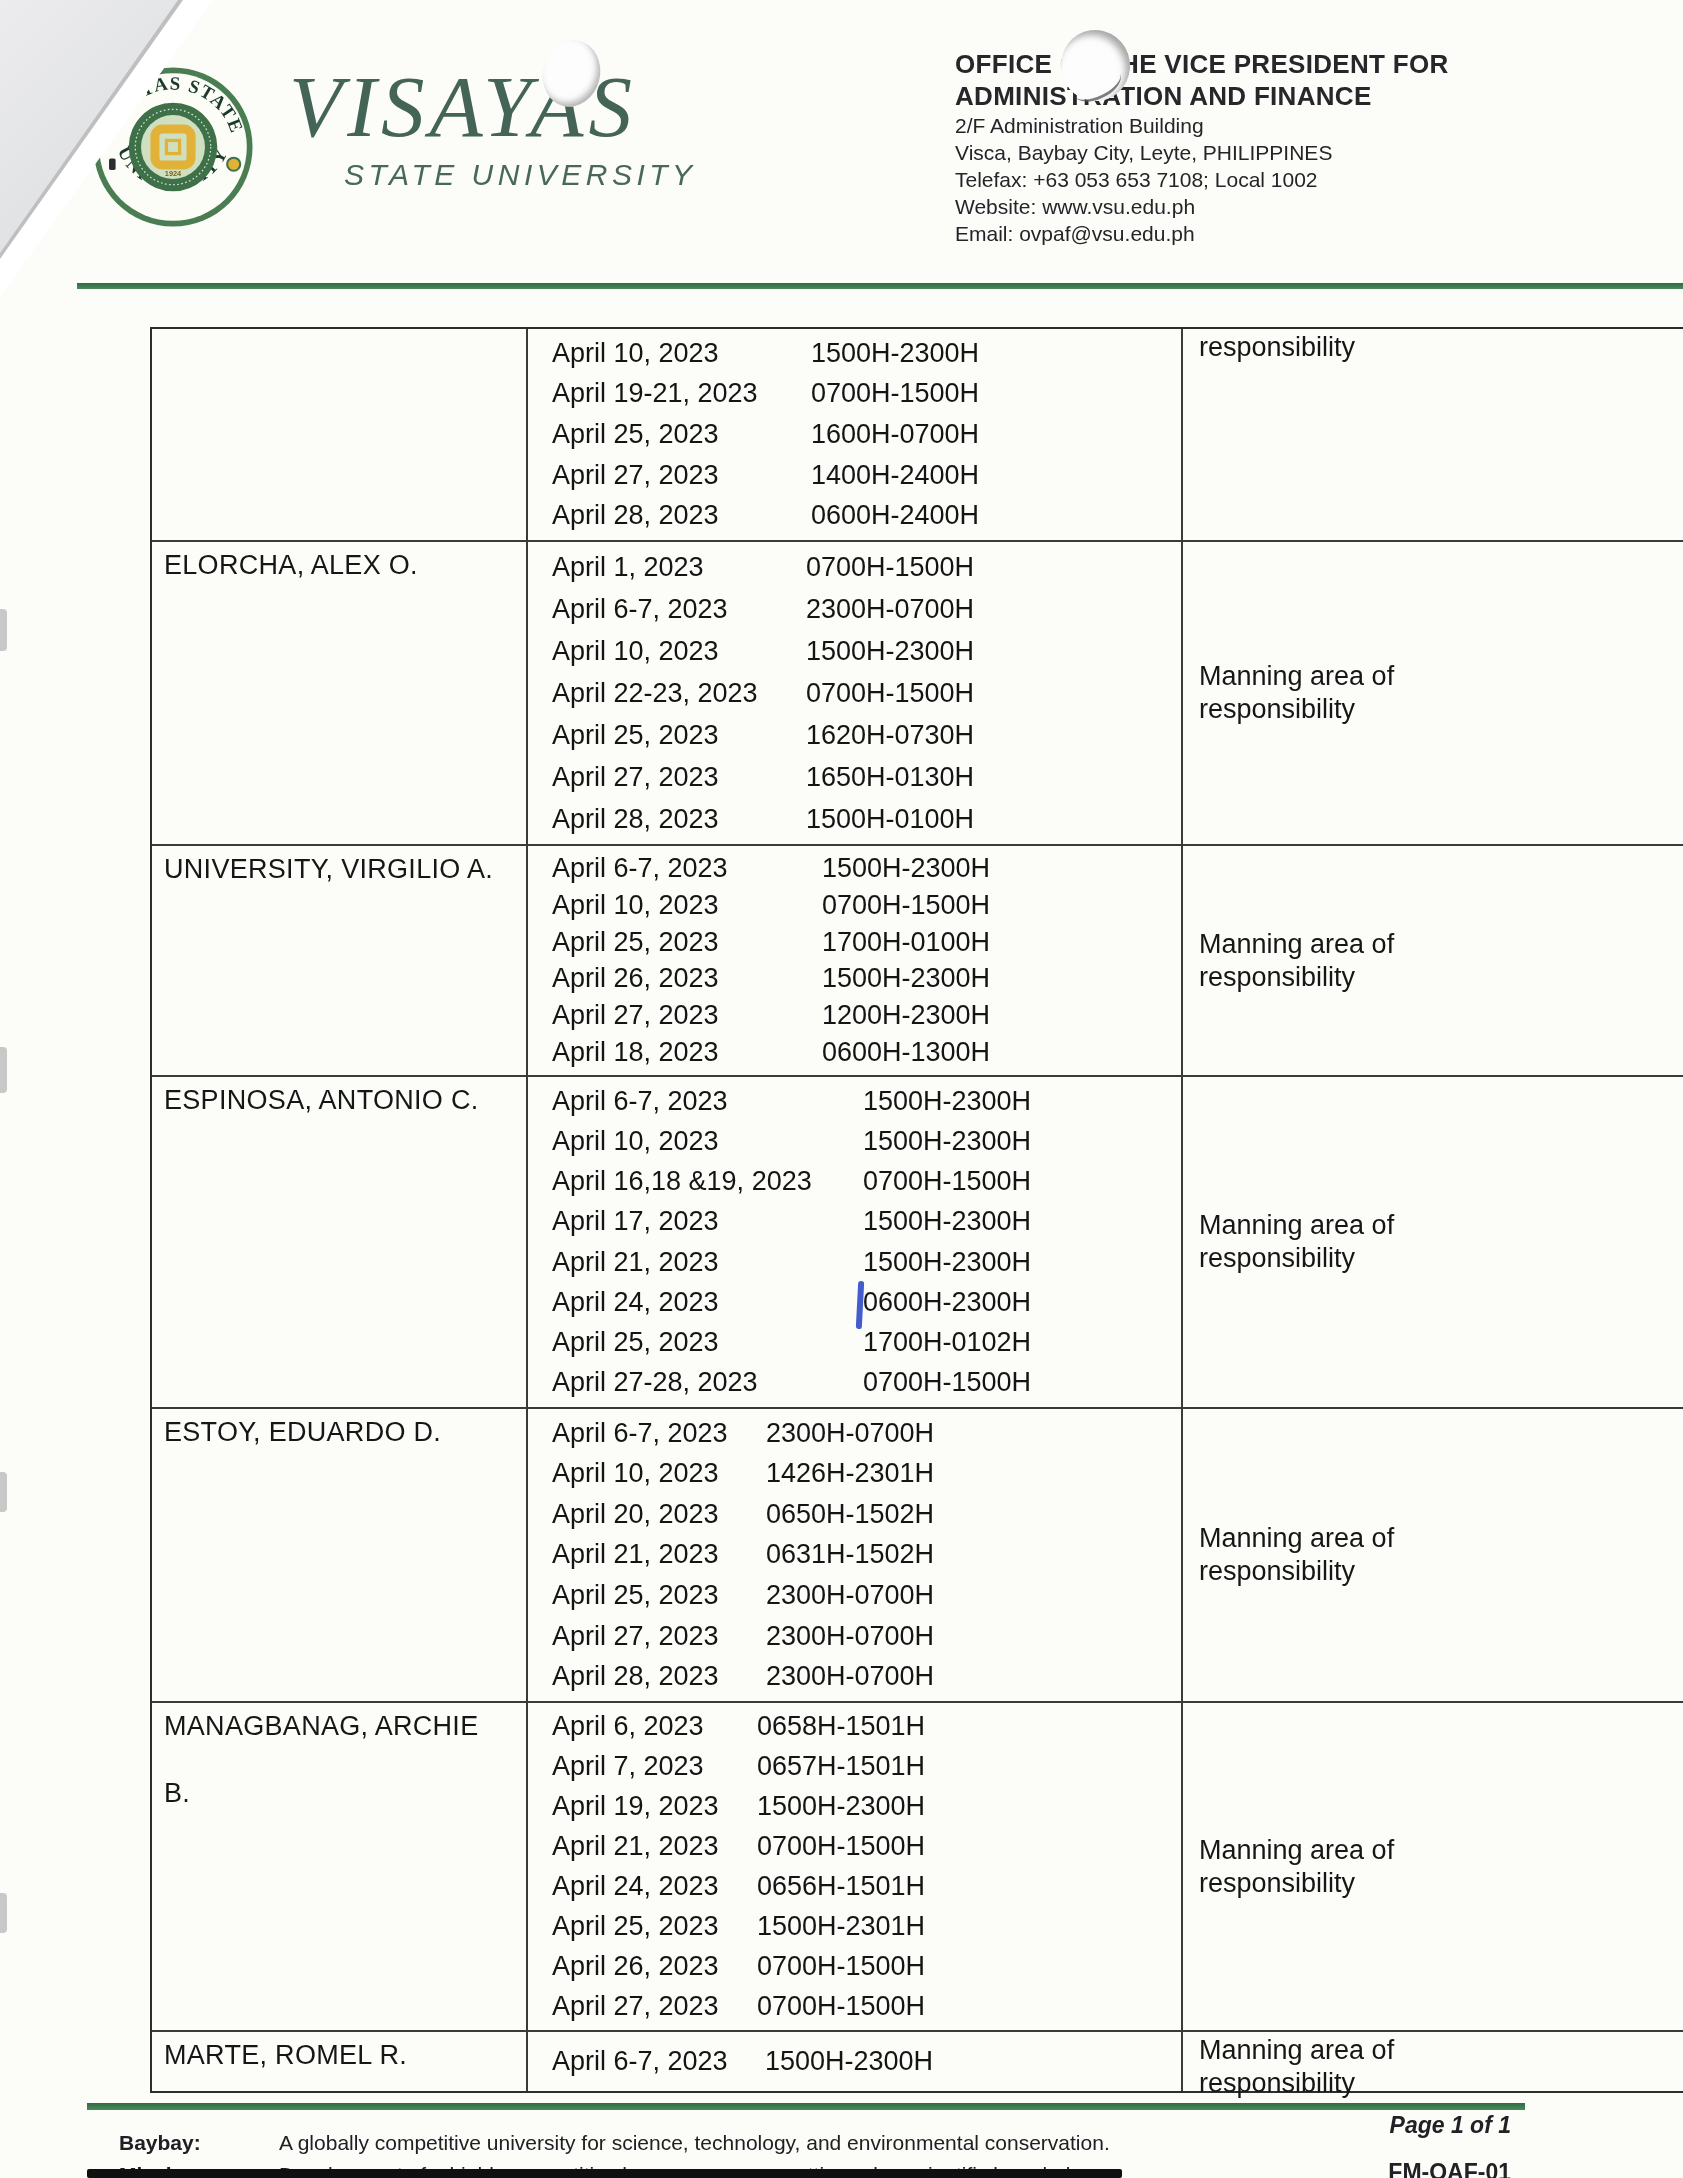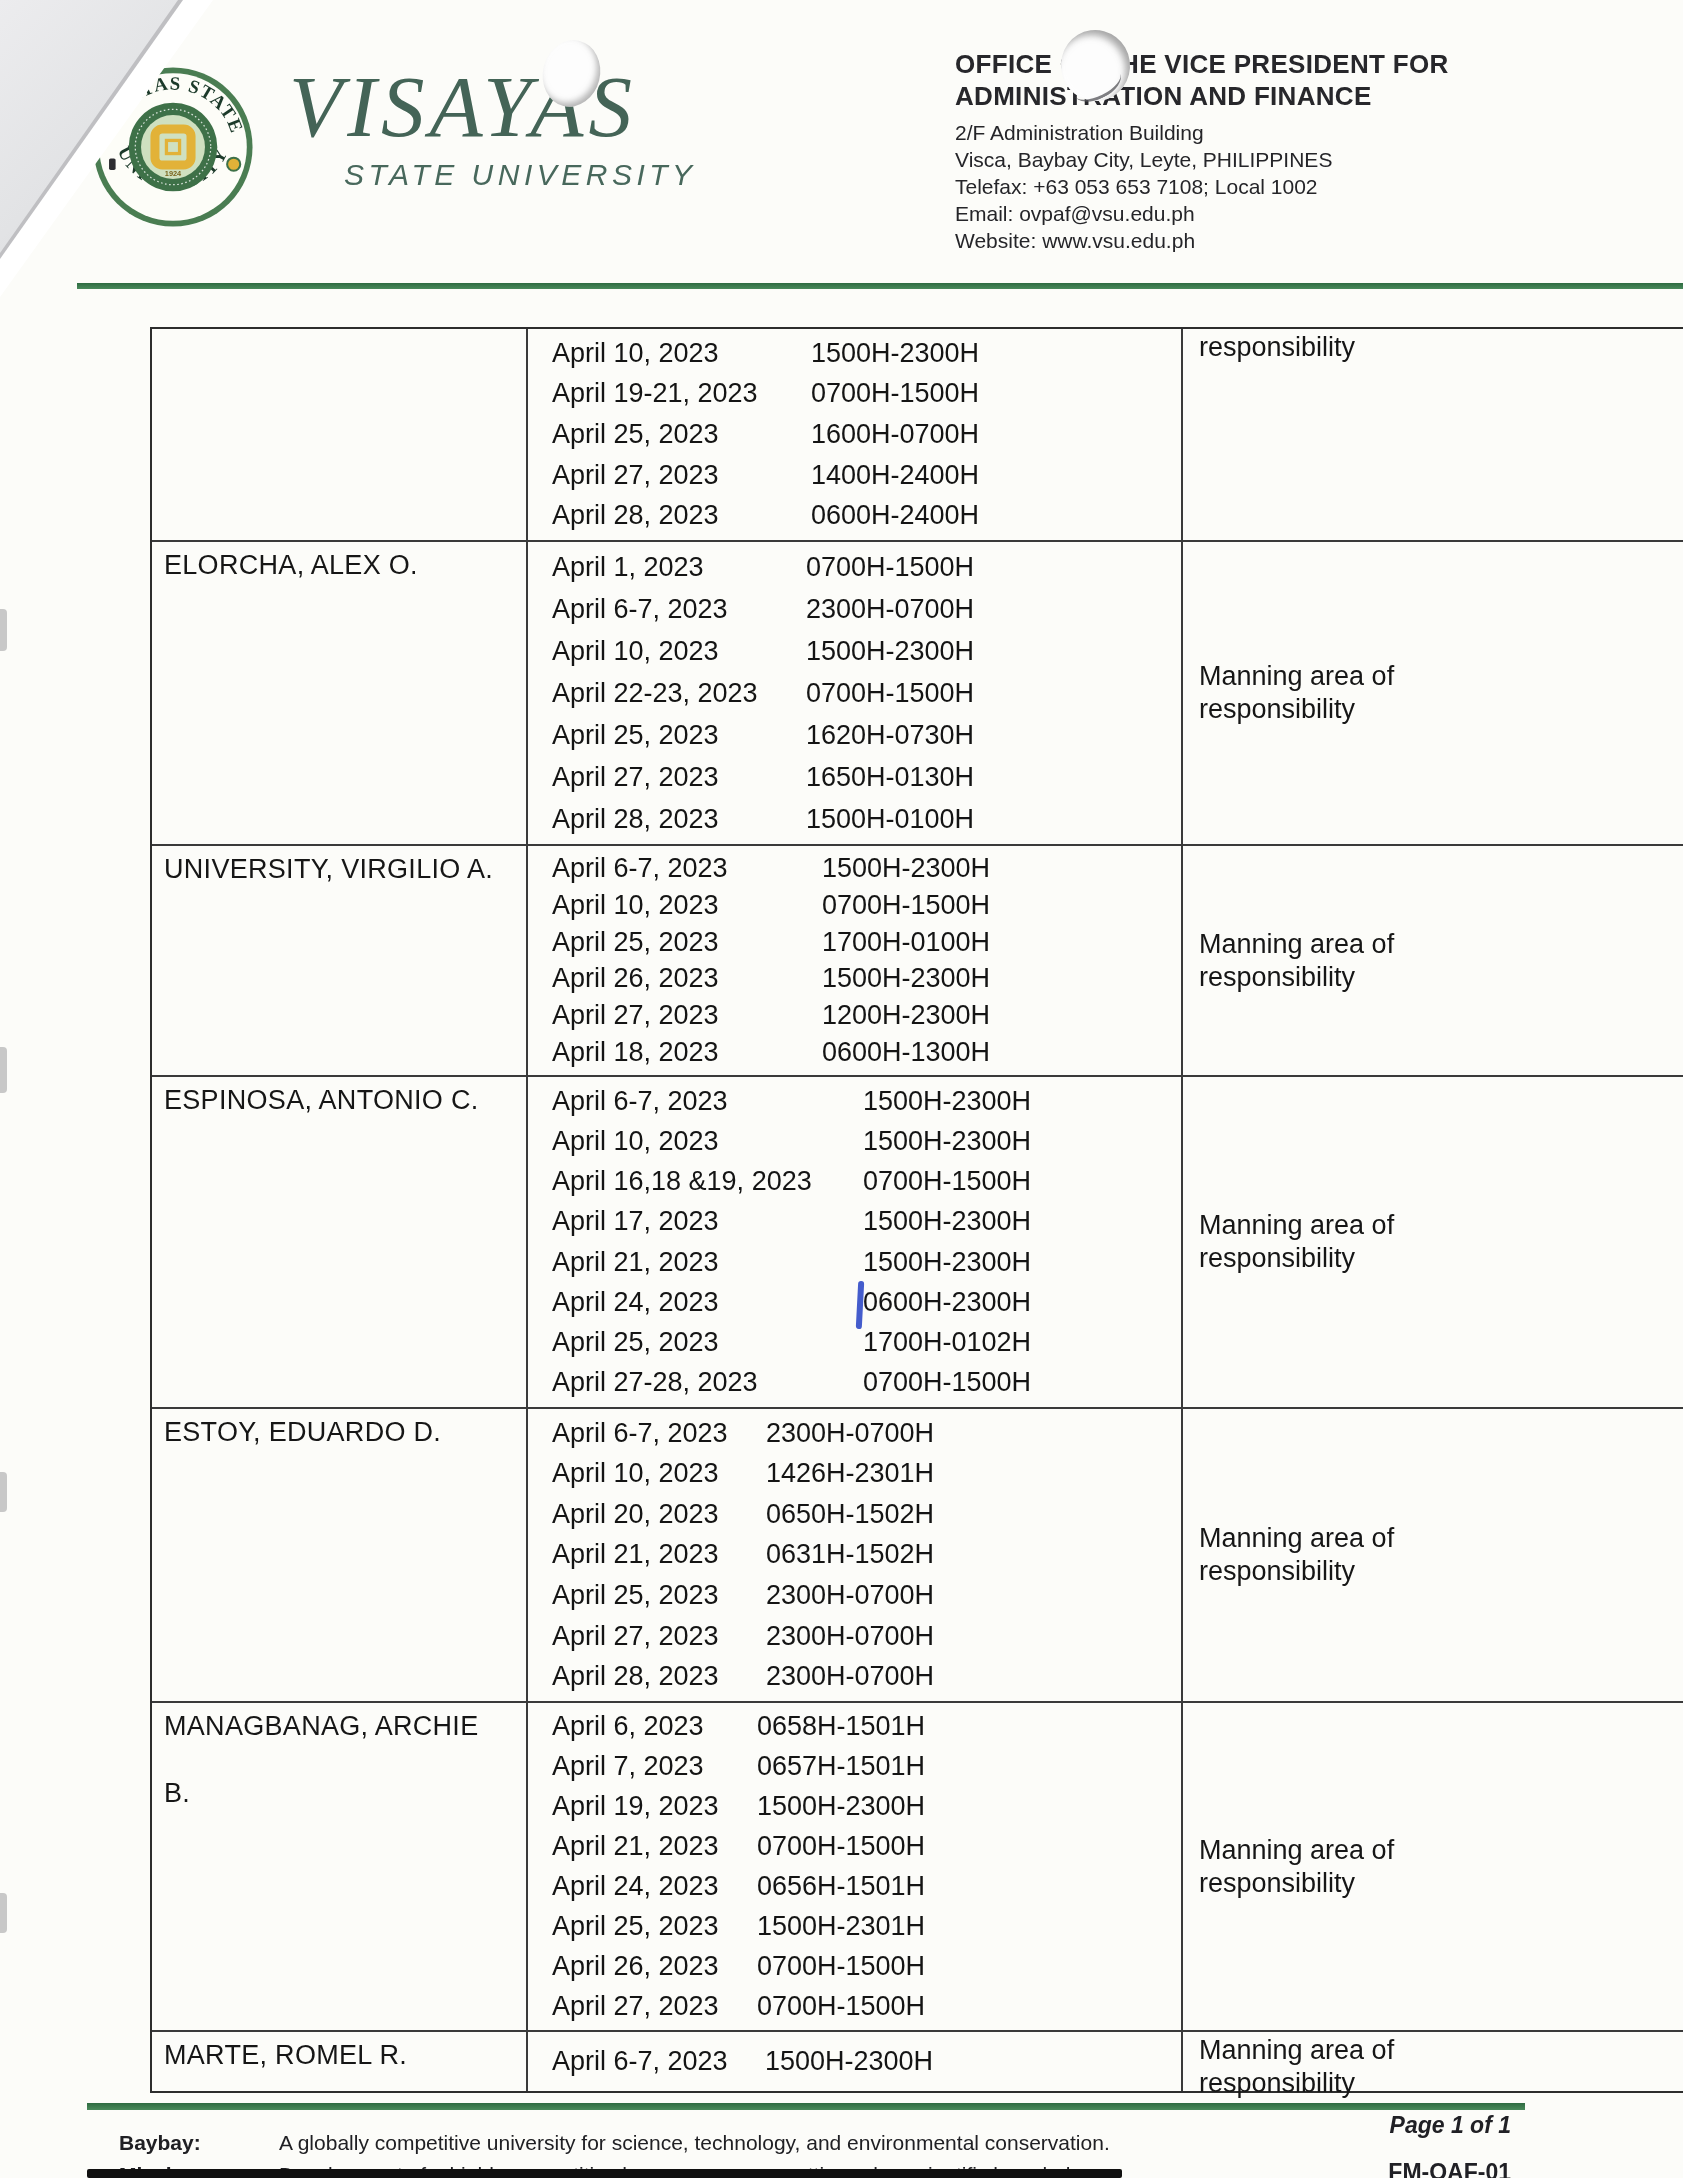--- a/index.html
+++ b/index.html
@@ -27,21 +27,21 @@
   .pen-mark{position:absolute;left:857px;top:1281px;width:6px;height:48px;
     background:#2340c4;border-radius:3px;transform:rotate(3deg);opacity:.85;}
   
   .seal{position:absolute;left:91px;top:65px;}
   .wordmark{position:absolute;left:289px;top:63px;color:#446454;font-style:italic;}
   .wordmark .uniname{font-family:"Liberation Serif",serif;font-size:87px;line-height:1;
     letter-spacing:5px;color:#44645a;color:#446457;}
   .wordmark .unisub{font-size:30px;letter-spacing:4.5px;margin:8px 0 0 55px;color:#48685c;}
   .office{position:absolute;left:955px;top:48px;width:653px;}
   .office-title{font-size:26px;font-weight:700;line-height:32px;color:#27272b;letter-spacing:0.3px;}
-  .office-addr{font-size:21px;font-weight:400;line-height:27px;color:#252529;margin-top:7px;}
+  .office-addr{font-size:21px;font-weight:400;line-height:27px;color:#252529;}
   .green-rule{position:absolute;left:77px;top:283px;right:0;height:6px;
     background:linear-gradient(#2e6b41,#4a8a5c);}
   
   .sched-table{position:absolute;left:150px;top:327px;width:1584px;height:1766px;
     box-sizing:border-box;border:2px solid #2d2d2d;display:flex;flex-direction:column;
     background:transparent;}
   .trow{display:flex;flex:0 0 auto;box-sizing:border-box;}
   .trow + .trow{border-top:2px solid #3a3a3a;}
   .trow:last-child{flex:1 1 auto;}
   .cell{box-sizing:border-box;}
@@ -105,22 +105,22 @@
 
   <div class="office">
     <div class="office-title">
       <div>OFFICE OF THE VICE PRESIDENT FOR</div>
       <div>ADMINISTRATION AND FINANCE</div>
     </div>
     <div class="office-addr">
       <div>2/F Administration Building</div>
       <div>Visca, Baybay City, Leyte, PHILIPPINES</div>
       <div>Telefax: +63 053 653 7108; Local 1002</div>
+      <div>Website: www.vsu.edu.ph</div>
       <div>Email: ovpaf@vsu.edu.ph</div>
-      <div>Website: www.vsu.edu.ph</div>
     </div>
   </div>
 
   <div class="green-rule"></div>
 
   <div class="sched-table" id="sched-table">
       <div class="trow" style="height: 211px;">
       <div class="cell name-cell"></div>
       <div class="cell sched-cell">
           <div class="sched-line" style="grid-template-columns: 259px auto;">

